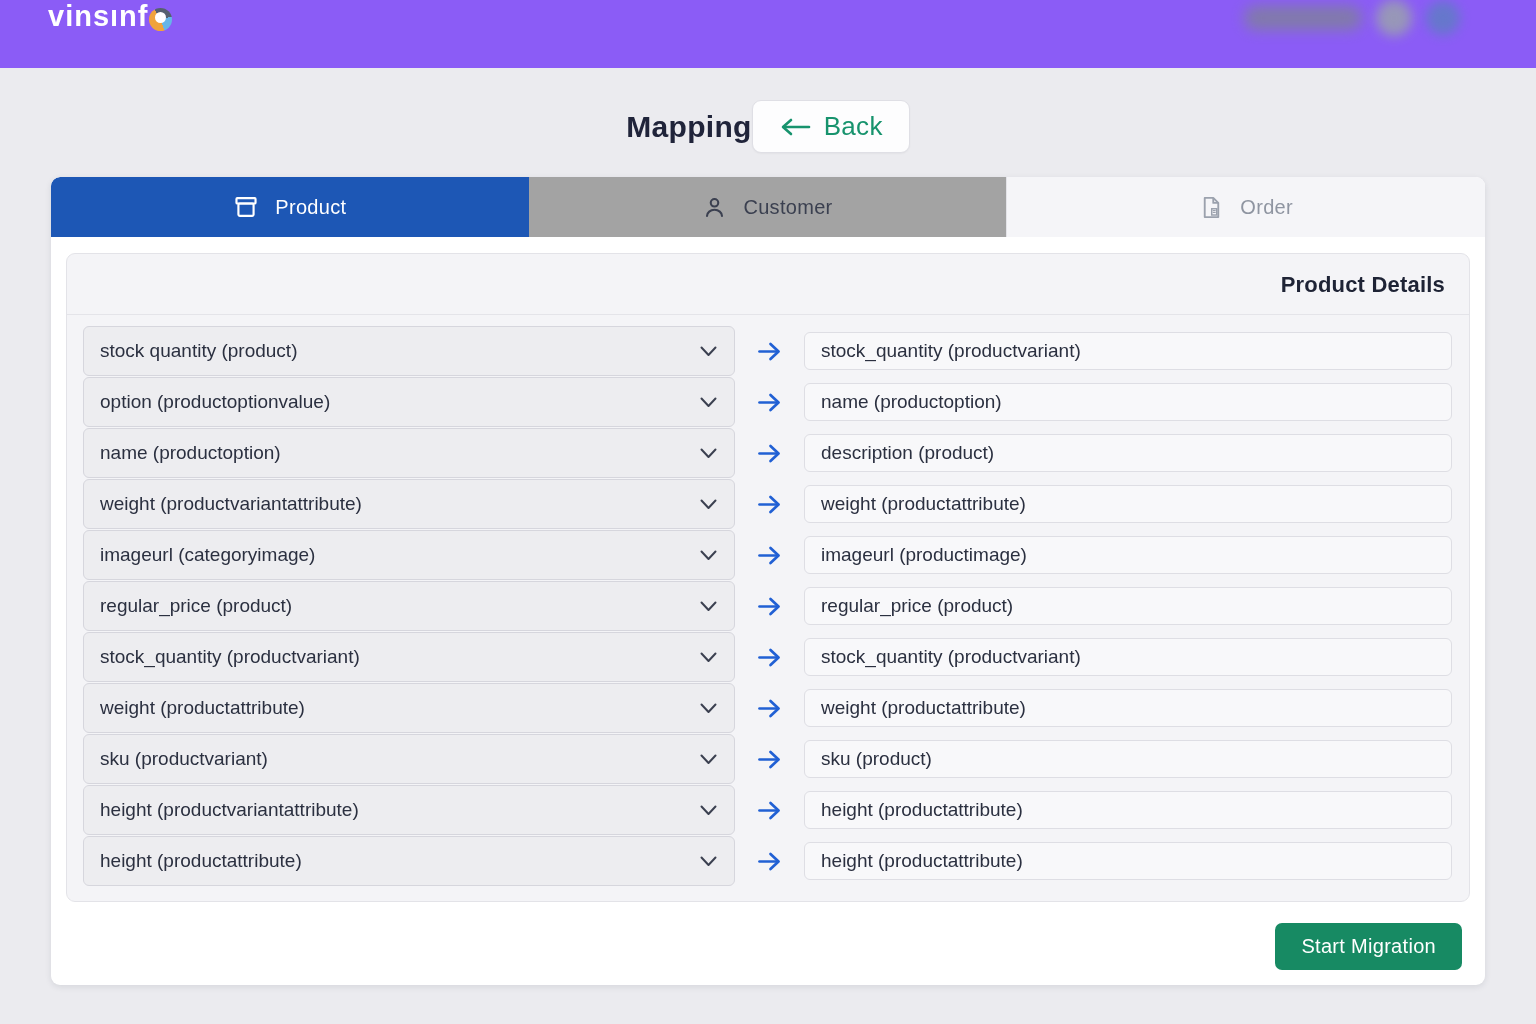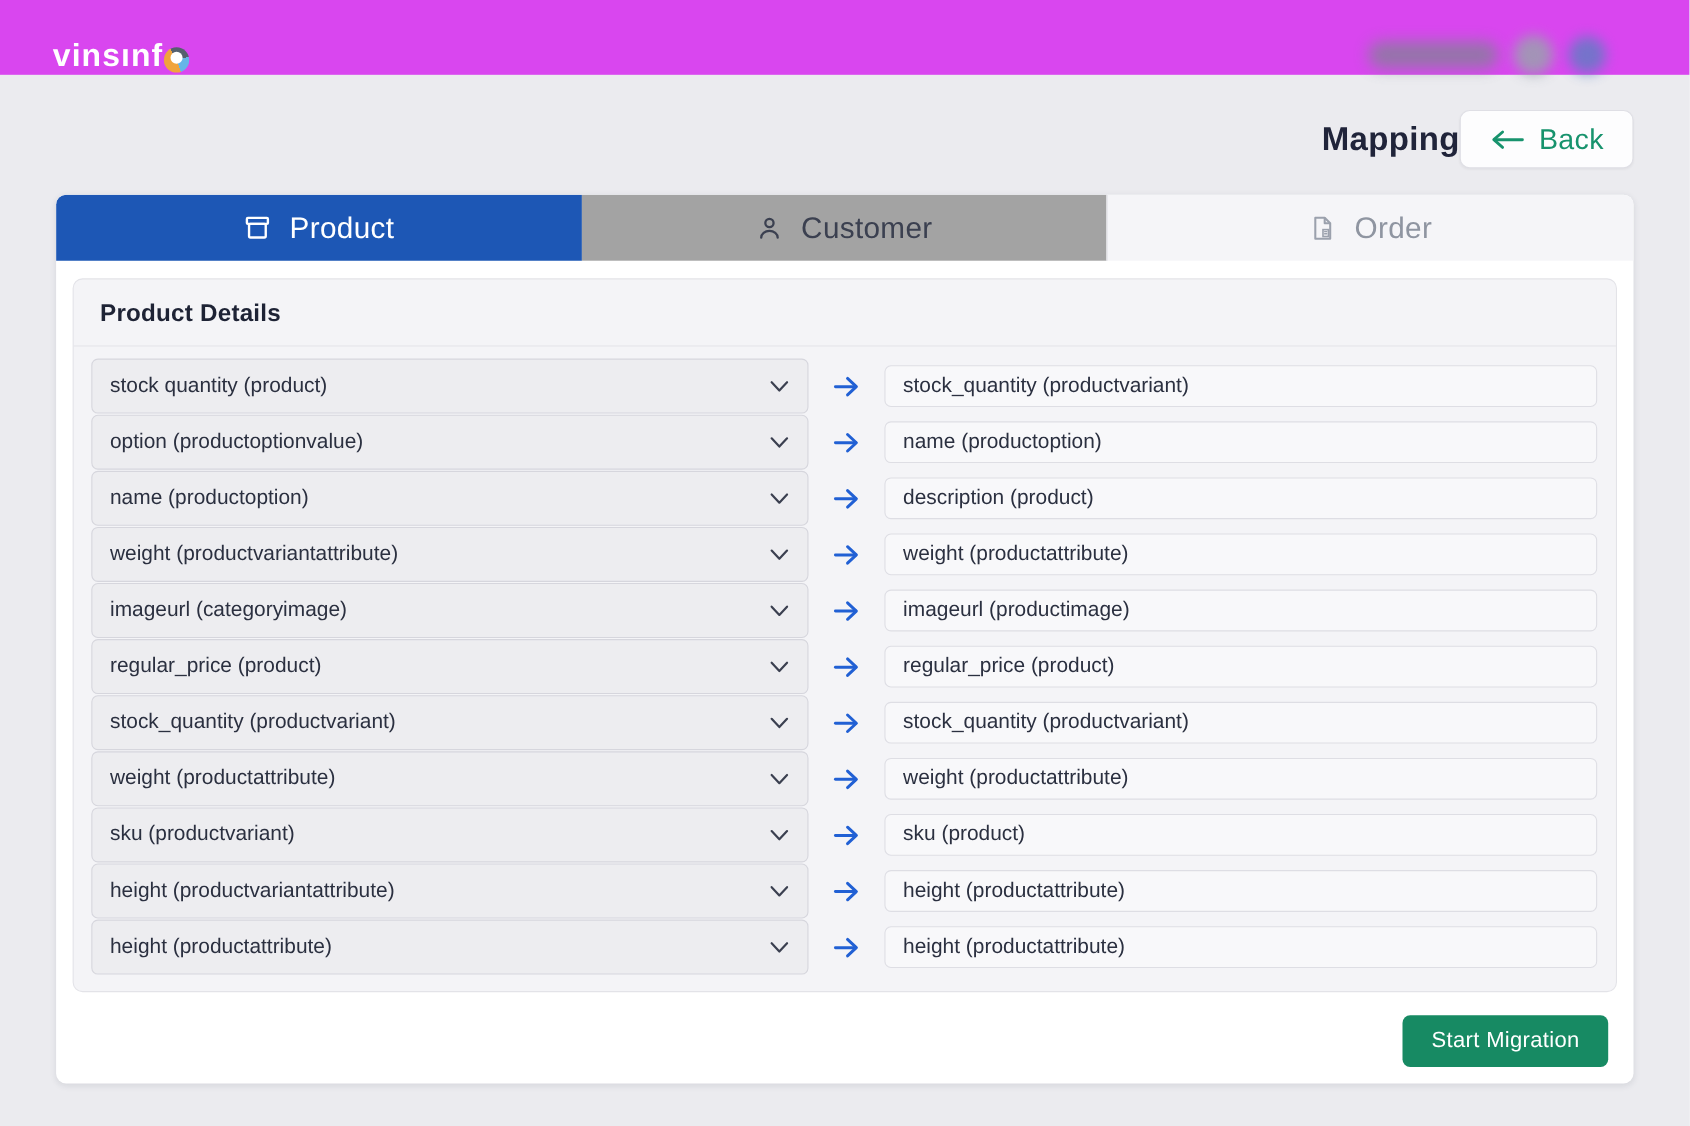--- a/index.html
+++ b/index.html
@@ -5,22 +5,22 @@
   * { margin:0; padding:0; box-sizing:border-box; }
   html,body { width:1536px; height:1024px; overflow:hidden; }
   body {
     font-family:"Liberation Sans","DejaVu Sans",sans-serif;
     background:#ebebef;
     color:#2b3040;
   }
 
   
   .navbar {
-    height:68px; background:#d946ef;
-    display:flex; align-items:flex-end;
+    height:68px; background:#8b5cf6;
+    display:flex; align-items:flex-start;
     padding:0 76px 0 48px;
   }
   .brand { display:flex; align-items:center; }
   .brand-text {
     color:#ffffff; font-size:29px; font-weight:700;
     letter-spacing:1px;
   }
   .brand-globe {
     width:23px; height:23px; border-radius:50%;
     margin-left:1px; margin-top:6px;
@@ -40,51 +40,52 @@
     width:36px; height:36px; border-radius:50%;
     background:#9aa1ae; filter:blur(6px); opacity:.85;
   }
   .blur-circle-b {
     width:34px; height:34px; border-radius:50%;
     background:#5d7ec2; filter:blur(6px); opacity:.8;
   }
 
   
   .page { padding:32px 51px 0 51px; }
-  .page-head { display:flex; align-items:center; justify-content:flex-end; }
+  .page-head { display:flex; align-items:center; justify-content:center; }
   .page-title { font-size:30px; font-weight:700; color:#20243a; letter-spacing:.3px; }
   .back-btn {
     display:flex; align-items:center; gap:13px;
     background:#fdfdfe; border:1px solid #dfdfe5; border-radius:9px;
     padding:10px 26px; cursor:pointer;
     box-shadow:0 1px 2px rgba(0,0,0,.04);
   }
   .back-btn span { color:#17936d; font-size:26px; font-weight:500; letter-spacing:.3px; }
 
   
   .card {
     margin-top:24px; background:#ffffff; border-radius:9px;
     box-shadow:0 2px 6px rgba(30,35,60,.10);
     height:808px; display:flex; flex-direction:column;
     overflow:hidden;
   }
   .tabs { display:flex; height:60px; flex:0 0 auto; }
   .tab {
     flex:1; display:flex; align-items:center; justify-content:center;
-    gap:16px; font-size:27px; cursor:pointer; letter-spacing:.3px;
+    gap:16px; font-size:20px; cursor:pointer; letter-spacing:.3px;
   }
   .tab-product { background:#1d57b5; color:#ffffff; border-radius:9px 0 0 0; }
   .tab-customer { background:#a3a3a3; color:#3b4050; }
   .tab-order { background:#f5f5f8; color:#8f95a1; border-left:1px solid #e3e3e8; }
 
   
   .panel {
     margin:16px 15px 0 15px;
     background:#f4f4f7; border:1px solid #e3e3e8; border-radius:9px;
     flex:0 0 auto;
+    text-align:right;
   }
   .panel-head {
     padding:18px 24px 16px 24px;
     border-bottom:1px solid #e4e4e9;
     font-size:22px; font-weight:700; color:#1e2335; letter-spacing:.2px;
   }
   .rows { padding:17px 17px 21px 16px; }
   .map-row { display:flex; align-items:center; margin-bottom:13px; height:38px; }
   .map-row:last-child { margin-bottom:0; }
   .src-select {

